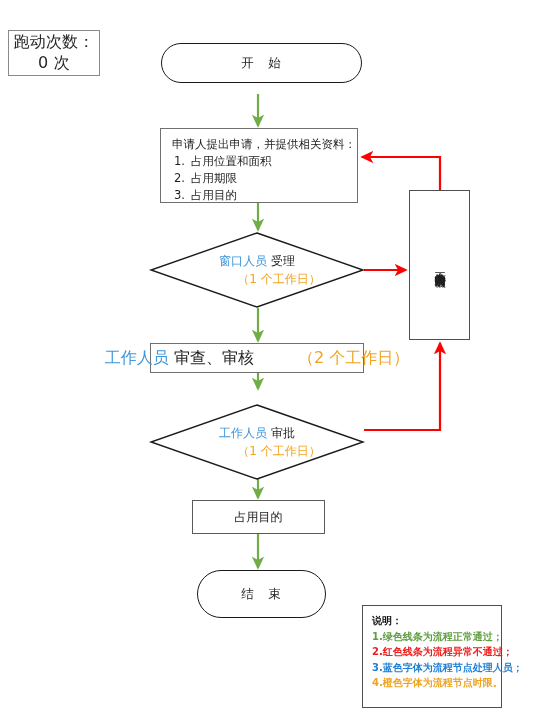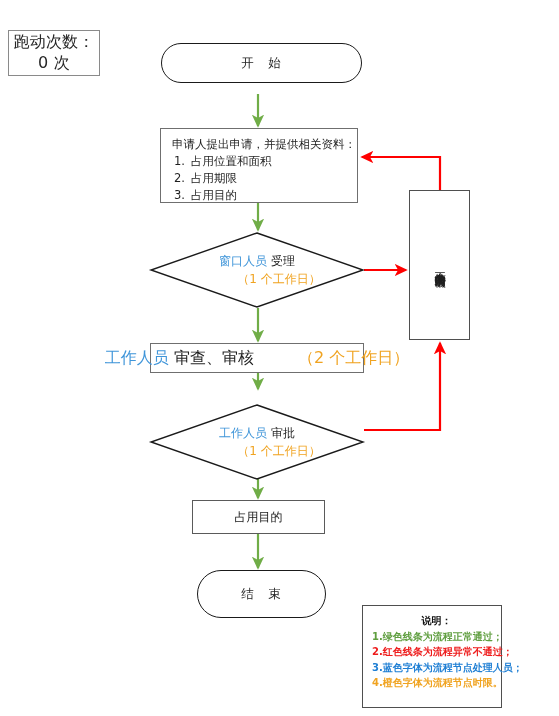--- a/index.html
+++ b/index.html
@@ -164,21 +164,20 @@
     top: 605px;
     width: 140px;
     height: 103px;
     box-sizing: border-box;
     border: 1.3px solid #4f4f4f;
     background: #ffffff;
     padding: 7px 0 0 9px;
     font-size: 10px;
     line-height: 15.5px;
     font-weight: bold;
-    text-align: center;
   }
   #legend-box .legend-title { color: #111111; }
   #legend-box .legend-line { white-space: nowrap; }
   .lg-green  { color: #5f9e3f; }
   .lg-red    { color: #ee1c1c; }
   .lg-blue   { color: #1f7fd4; }
   .lg-orange { color: #f0a320; }
 </style>
 </head>
 <body>

